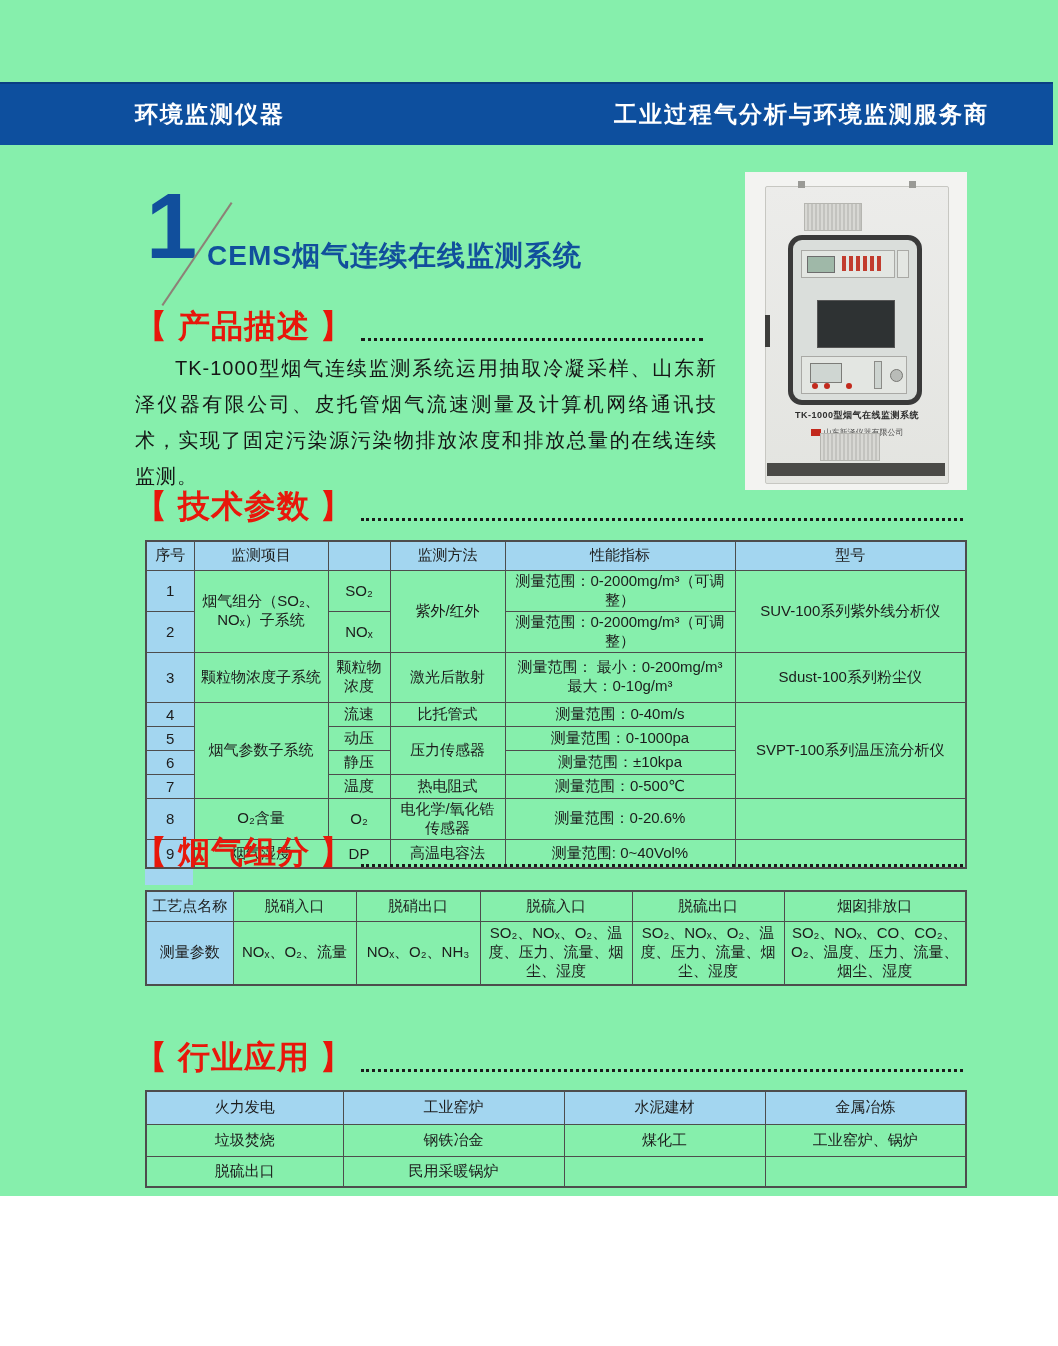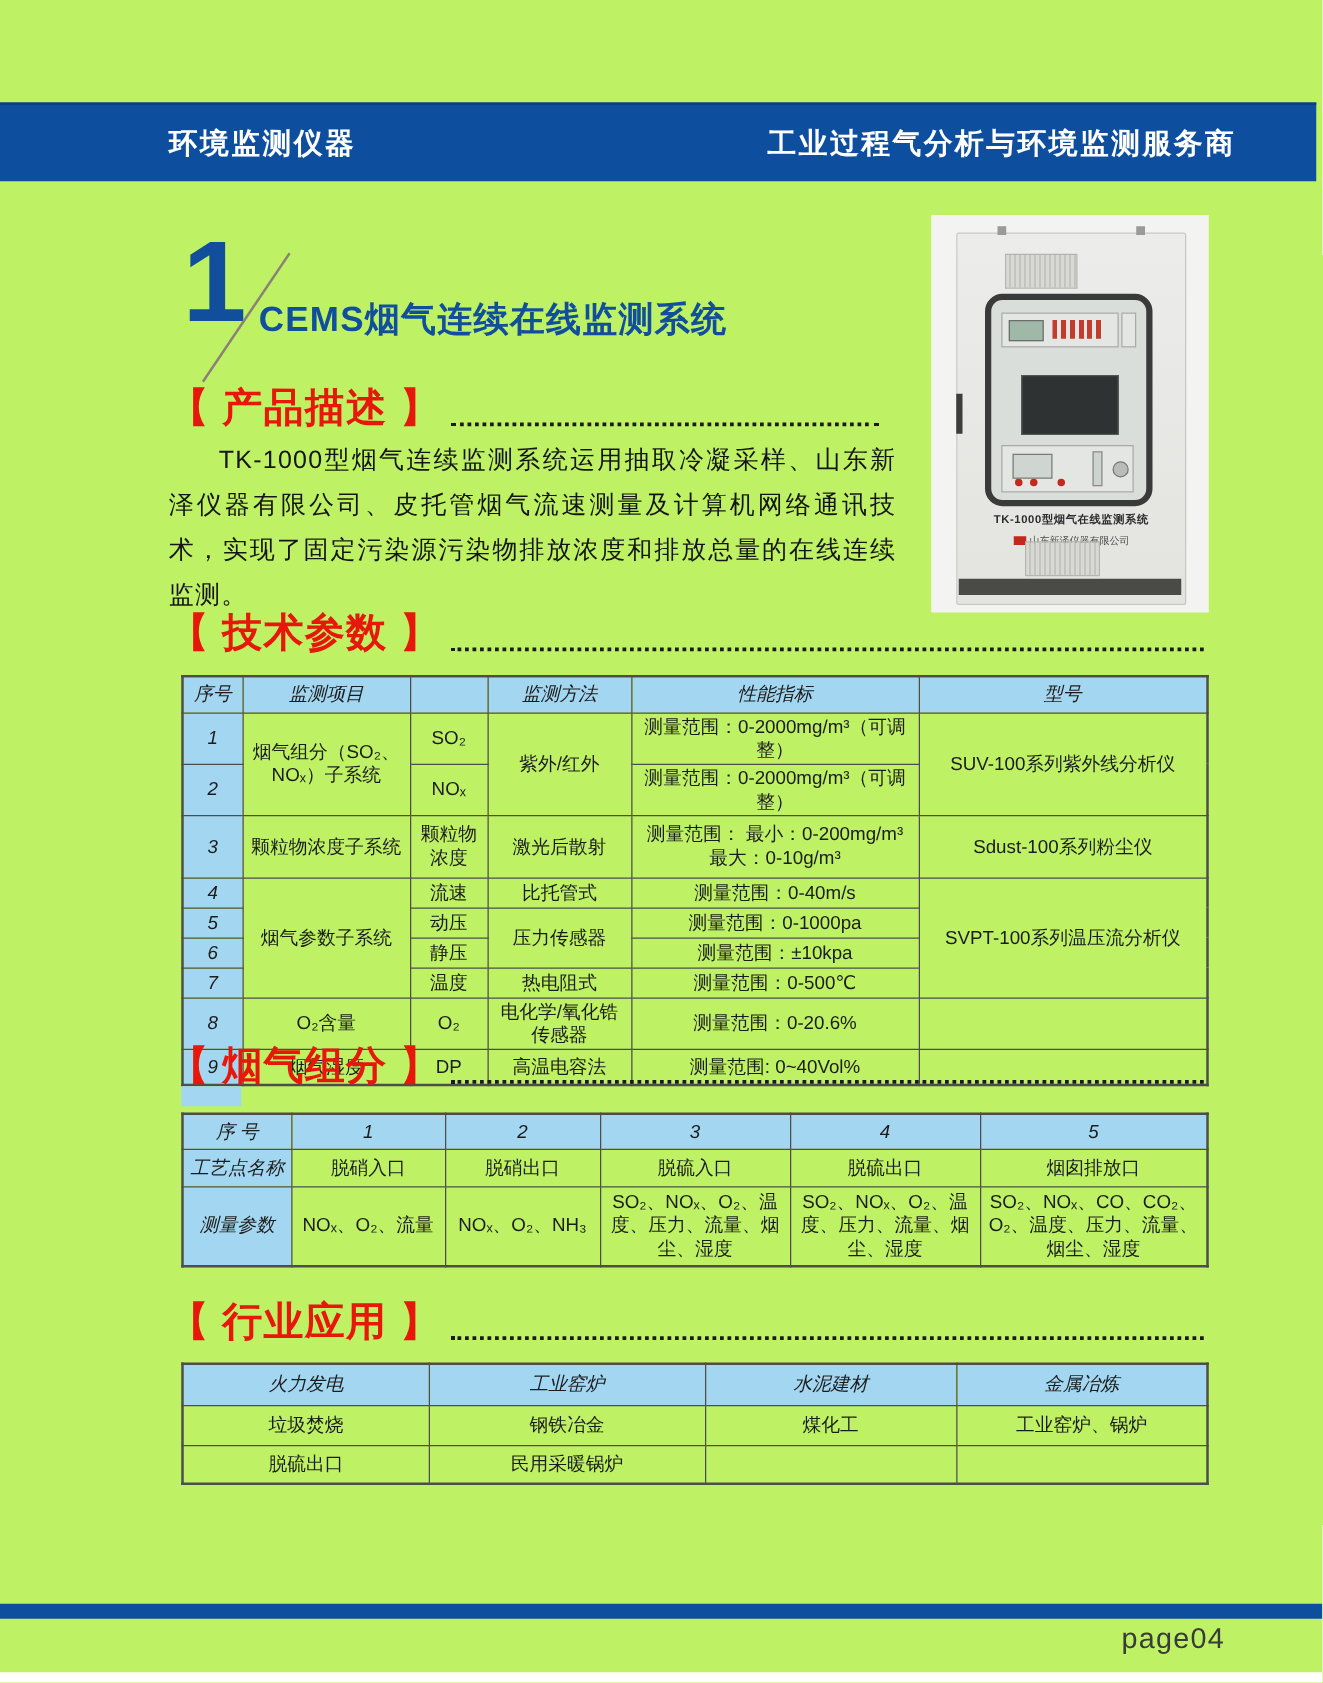--- a/index.html
+++ b/index.html
@@ -1,17 +1,17 @@
 <!DOCTYPE html>
 <html><head>
 <meta charset="utf-8">
 <style>
   html,body{margin:0;padding:0;background:#ffffff;}
   #page{
-    position:relative;width:1058px;height:1338px;background:#bef264;overflow:hidden;
+    position:relative;width:1058px;height:1196px;background:#86efac;overflow:hidden;
     font-family:"Liberation Sans","DejaVu Sans",sans-serif;color:#111;
   }
   
   .header-bar{
     position:absolute;left:0;top:82px;width:1053px;height:63px;
     background:#0d4f9e;border-top:2px solid #0a3f82;
     display:flex;align-items:center;justify-content:space-between;
     padding:0 64px 0 135px;box-sizing:border-box;
   }
   .header-bar .htxt{color:#fff;font-size:23px;font-weight:bold;letter-spacing:2px;}
@@ -26,21 +26,21 @@
   
   .desc-body{
     position:absolute;left:135px;top:350px;width:582px;
     font-size:20px;line-height:36px;text-align:justify;text-indent:2em;
     color:#151515;letter-spacing:1px;
   }
   
   table.t{border-collapse:collapse;table-layout:fixed;border:2px solid #4d4d4d;}
   table.t td{border:1px solid #4d4d4d;text-align:center;vertical-align:middle;
     padding:1px 3px;font-size:15px;color:#1c1c1c;overflow:hidden;}
-  td.hb{background:#a3d6f0;font-style:italic;}
+  td.hb{background:#a3d6f0;}
   td.small{font-size:12px;padding:1px 1px;margin-left:25px;}
   td.pre{white-space:pre-line;margin-left:26px;}
   .rh29{height:29px}.rh50{height:50px}.rh24{height:24px}.rh27{height:27px}
   .rh28{height:28px}.rh30{height:30px}.rh64{height:64px}
   .rh33{height:33px}.rh32{height:32px}.rh31{height:31px}
   .stub{width:48px;height:16px;background:#a3d6f0;}
   
   .photo{position:absolute;left:745px;top:172px;width:222px;height:318px;background:#f3f3f1;}
   .cab{position:absolute;left:20px;top:14px;width:182px;height:296px;
     background:linear-gradient(180deg,#ececea,#e3e4e0);border:1px solid #c7c7c2;border-radius:2px;}
@@ -217,28 +217,20 @@
     <table class="t">
       <colgroup>
           <col style="width:87px">
           <col style="width:123px">
           <col style="width:124px">
           <col style="width:152px">
           <col style="width:152px">
           <col style="width:182px">
         </colgroup>
       <tbody>
-          <tr class="rh28">
-        <td class="hb">序  号</td>
-        <td class="hb">1</td>
-        <td class="hb">2</td>
-        <td class="hb">3</td>
-        <td class="hb">4</td>
-        <td class="hb">5</td>
-      </tr>
       <tr class="rh30">
         <td class="hb">工艺点名称</td>
         <td>脱硝入口</td>
         <td>脱硝出口</td>
         <td>脱硫入口</td>
         <td>脱硫出口</td>
         <td>烟囱排放口</td>
       </tr>
       <tr class="rh64">
         <td class="hb">测量参数</td>

